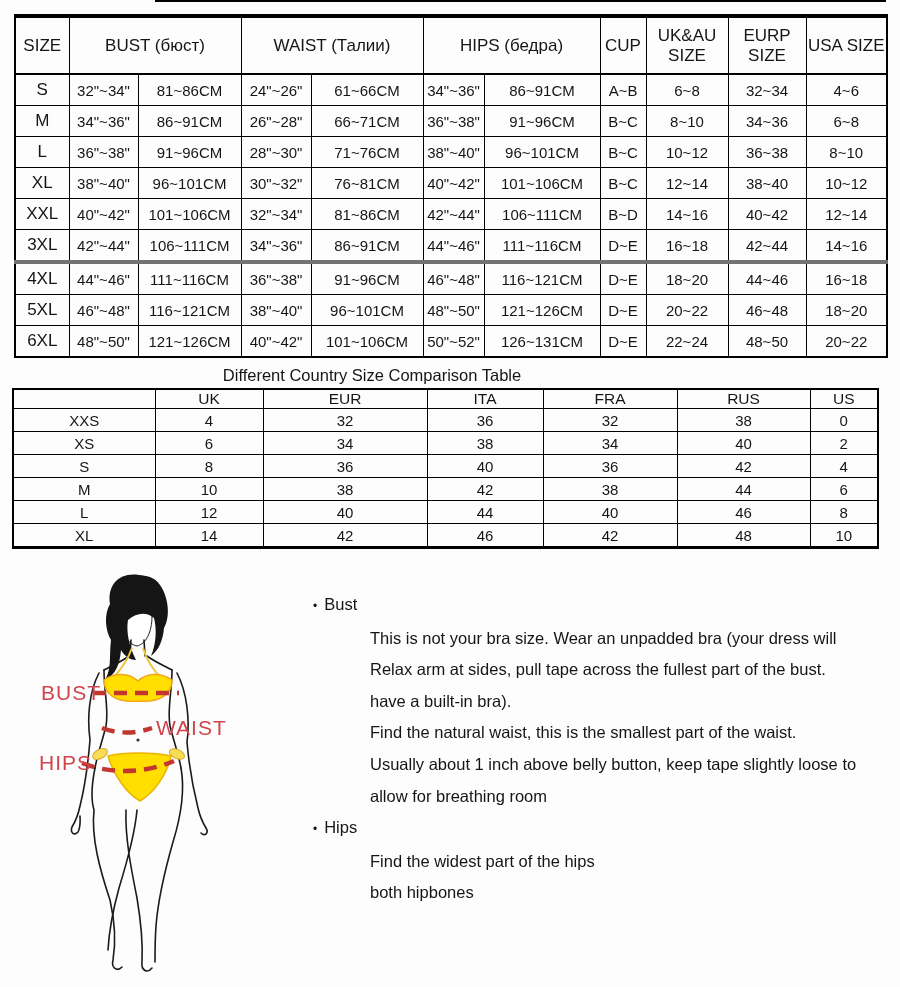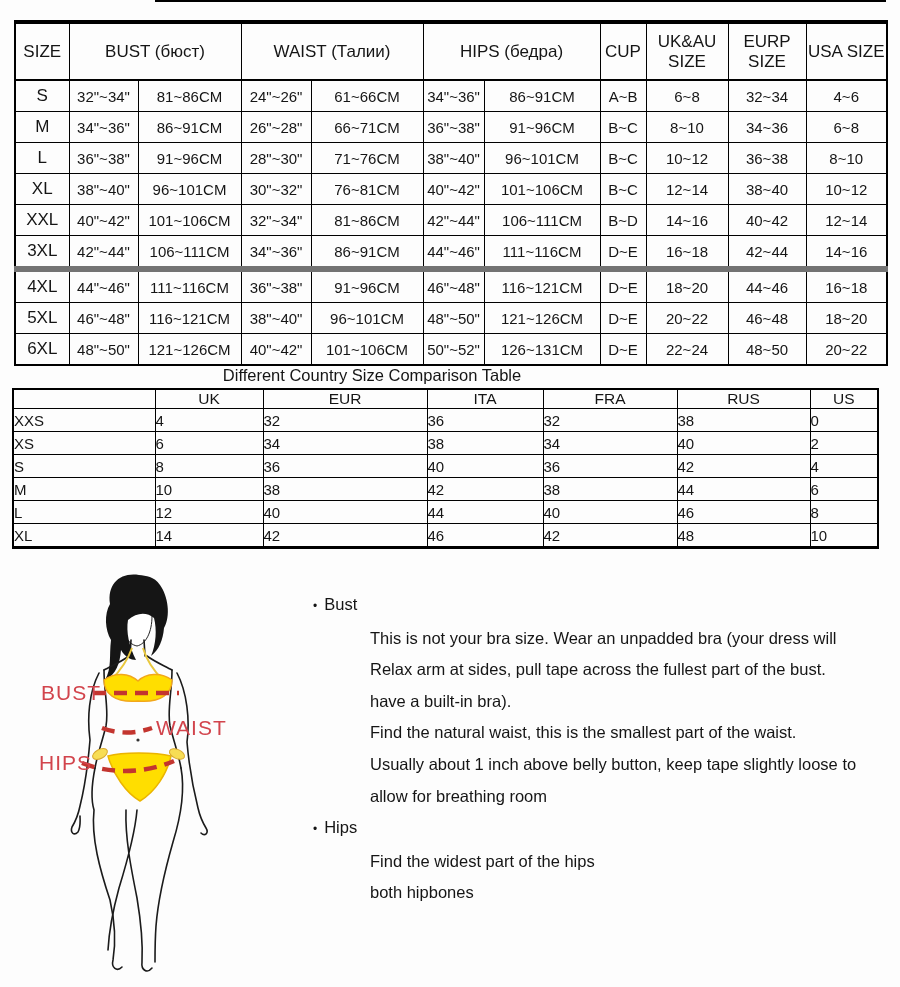--- a/index.html
+++ b/index.html
@@ -3,35 +3,35 @@
 <meta charset="utf-8">
 <style>
   html,body{margin:0;padding:0;}
   body{
     width:900px;height:987px;position:relative;background:#fdfdfd;
     font-family:"Liberation Sans",sans-serif;color:#151515;overflow:hidden;
   }
   .top-line{position:absolute;top:0;left:155px;width:731px;height:2px;background:#000;}
 
   
-  .t1{position:absolute;top:20px;left:14px;width:872px;border-collapse:collapse;
+  .t1{position:absolute;top:14px;left:14px;width:872px;border-collapse:collapse;
       table-layout:fixed;border:2px solid #000;border-top:4px solid #000;}
   .t1 th{height:55px;font-weight:normal;font-size:17px;border:1px solid #000;
       border-bottom:2px solid #000;text-align:center;padding:0;line-height:1.15;}
   .t1 td{height:30px;border:1px solid #000;text-align:center;padding:0;
       font-size:15px;white-space:nowrap;overflow:hidden;}
   .t1 td:first-child{font-size:17px;}
-  .t1 tbody tr:nth-child(6) td{border-bottom:6px solid #737373;}
+  .t1 tbody tr:nth-child(6) td{border-bottom:4px solid #737373;}
 
   
   .t2-title{position:absolute;top:366px;left:0;width:744px;text-align:center;font-size:16.5px;}
   .t2{position:absolute;top:388px;left:12px;width:865px;border-collapse:collapse;
       table-layout:fixed;border:2px solid #000;border-bottom:3px solid #000;}
   .t2 th{height:18px;font-weight:normal;font-size:15.5px;border:1px solid #000;text-align:center;padding:0;}
-  .t2 td{height:22px;border:1px solid #000;text-align:left;padding:0;font-size:15px;}
+  .t2 td{height:22px;border:1px solid #000;text-align:center;padding:0;font-size:15px;}
 
   
   .figure{position:absolute;top:570px;left:25px;}
   .guide-text{position:absolute;top:589px;left:266px;width:625px;
       font-size:16.5px;line-height:31.6px;white-space:nowrap;margin-left:47px;}
   .mg-bullet{font-size:12px;margin-right:7px;}
   .mg-line{margin-left:57px;}
   svg .ln{fill:none;stroke:#1b1b1b;stroke-width:1.6;stroke-linecap:round;}
   svg .dash{fill:none;stroke:#c3352f;stroke-width:4.5;stroke-dasharray:13 8;}
   svg .rlabel{fill:#d2444c;font-size:21px;letter-spacing:1px;font-family:"Liberation Sans",sans-serif;}

